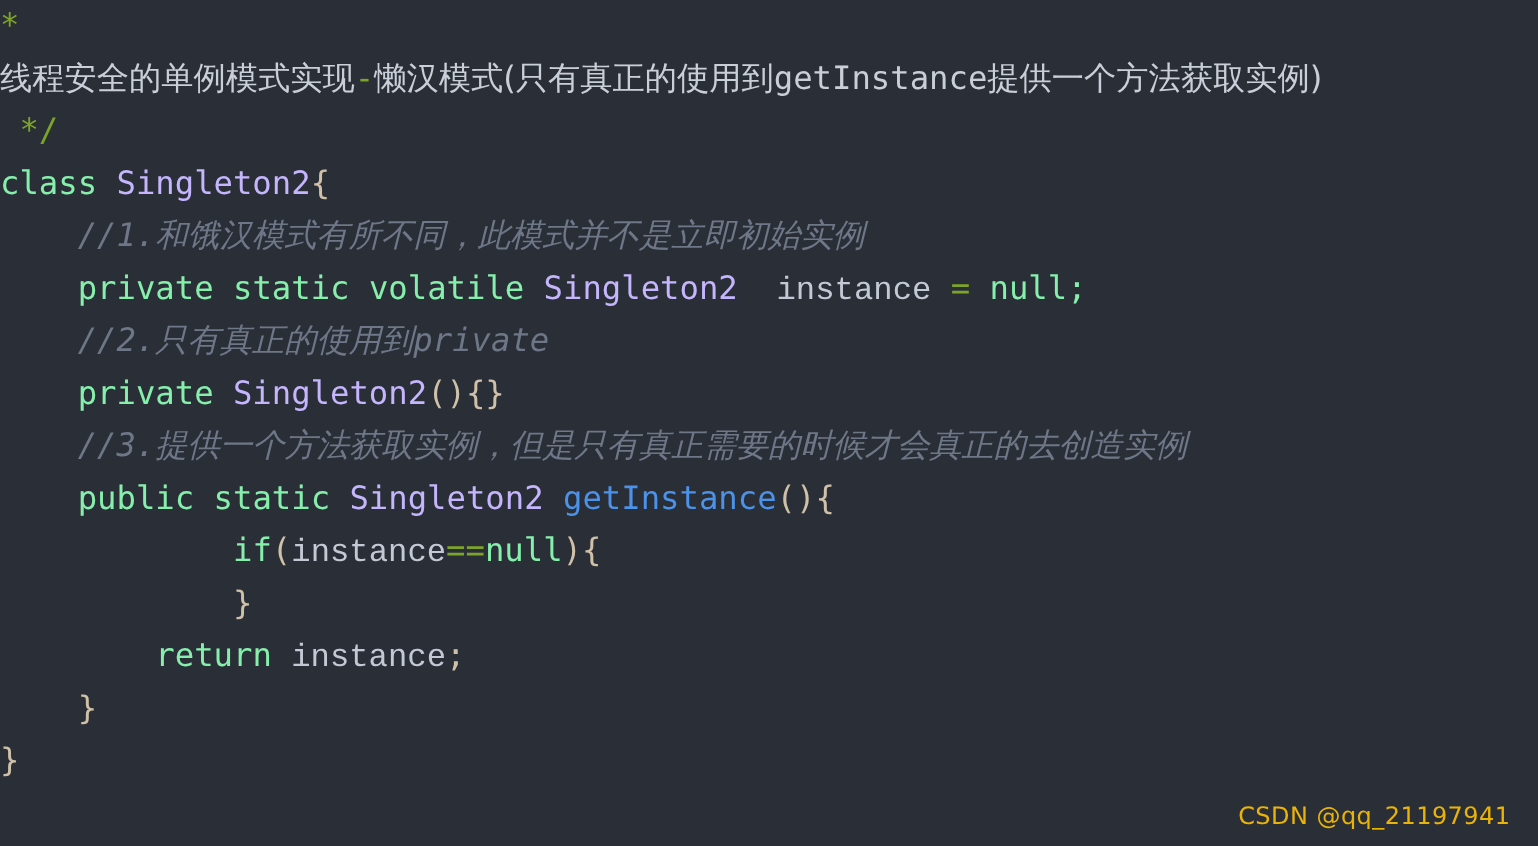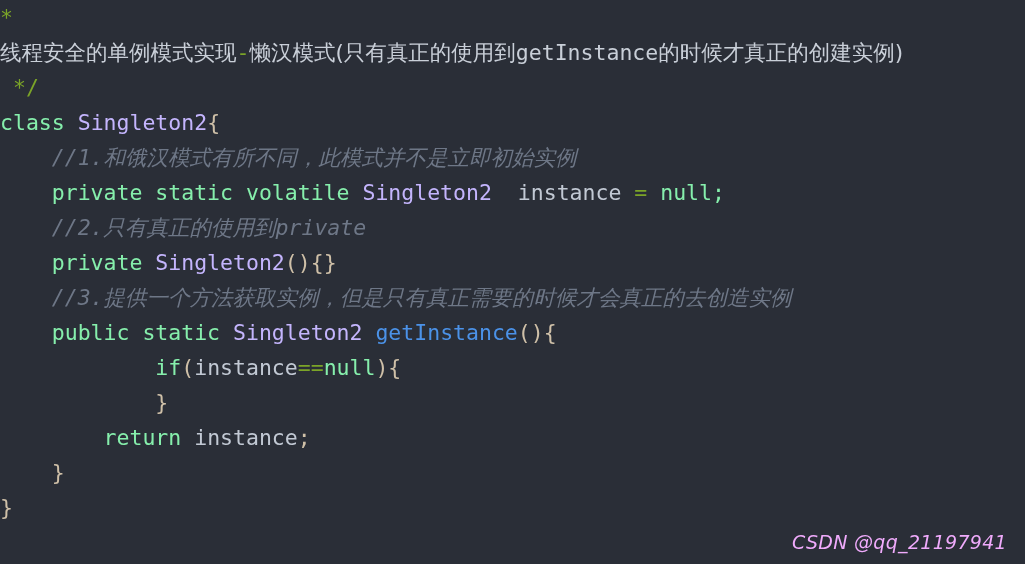--- a/index.html
+++ b/index.html
@@ -32,54 +32,53 @@
     font-size: 21.5px;
     letter-spacing: 0px;
     color: #c5ccd6;
   }
 
   
   .tok-comment      { color: #6e7787; font-style: italic; }
   .tok-block-comment{ color: #7ba428; }
   .tok-keyword      { color: #86efac; }
   .tok-type         { color: #c4b5fd; }
-  .tok-ident        { color: #c2c9d4; }
+  .tok-ident        { color: #c2c9d4; font-family: Liberation Mono, monospace; }
   .tok-func         { color: #4b92e8; }
   .tok-operator     { color: #7ba428; }
   .tok-punct        { color: #cfc0a8; }
   .tok-doc-text     { color: #c9cfd8; }
 
   
   .cjk {
     font-family: "DejaVu Sans", "Liberation Sans", sans-serif;
     margin-top: 27px;
   }
   .cjk-italic {
     font-family: Liberation Mono, monospace;
     font-style: italic;
   }
 
   .watermark {
     position: absolute;
     right: 18px;
     bottom: 11px;
     font-family: "DejaVu Sans", "Liberation Sans", sans-serif;
-    font-size: 19px;
-    color: #f0abfc;
+    font-size: 16px;
+    color: #eab308;
     letter-spacing: 0.3px;
-    font-style: italic;
   }
 </style>
 </head>
 <body>
 
 <div id="code-surface">
   <div id="code-block">
       <div class="code-line"><span class="tok-block-comment">*</span></div>
-      <div class="code-line"><span class="tok-doc-text cjk">线程安全的单例模式实现</span><span class="tok-operator">-</span><span class="tok-doc-text cjk">懒汉模式(只有真正的使用到</span><span class="tok-doc-text">getInstance</span><span class="tok-doc-text cjk">的时候才真正的创建实例)</span></div>
+      <div class="code-line"><span class="tok-doc-text cjk">线程安全的单例模式实现</span><span class="tok-operator">-</span><span class="tok-doc-text cjk">懒汉模式(只有真正的使用到</span><span class="tok-doc-text">getInstance</span><span class="tok-doc-text cjk">提供一个方法获取实例)</span></div>
       <div class="code-line"><span> </span><span class="tok-block-comment">*/</span></div>
       <div class="code-line"><span class="tok-keyword">class</span><span class="tok-ident"> </span><span class="tok-type">Singleton2</span><span class="tok-punct">{</span></div>
       <div class="code-line"><span>    </span><span class="tok-comment">//1.</span><span class="tok-comment cjk-italic">和饿汉模式有所不同，此模式并不是立即初始实例</span></div>
       <div class="code-line"><span>    </span><span class="tok-keyword">private static volatile</span><span class="tok-ident"> </span><span class="tok-type">Singleton2</span><span class="tok-ident">  </span><span class="tok-ident">instance</span><span class="tok-ident"> </span><span class="tok-operator">=</span><span class="tok-ident"> </span><span class="tok-keyword">null</span><span class="tok-keyword">;</span></div>
       <div class="code-line"><span>    </span><span class="tok-comment">//2.</span><span class="tok-comment cjk-italic">只有真正的使用到</span><span class="tok-comment">private</span></div>
       <div class="code-line"><span>    </span><span class="tok-keyword">private</span><span class="tok-ident"> </span><span class="tok-type">Singleton2</span><span class="tok-punct">(){}</span></div>
       <div class="code-line"><span>    </span><span class="tok-comment">//3.</span><span class="tok-comment cjk-italic">提供一个方法获取实例，但是只有真正需要的时候才会真正的去创造实例</span></div>
       <div class="code-line"><span>    </span><span class="tok-keyword">public static</span><span class="tok-ident"> </span><span class="tok-type">Singleton2</span><span class="tok-ident"> </span><span class="tok-func">getInstance</span><span class="tok-punct">(){</span></div>
       <div class="code-line"><span>            </span><span class="tok-keyword">if</span><span class="tok-punct">(</span><span class="tok-ident">instance</span><span class="tok-operator">==</span><span class="tok-keyword">null</span><span class="tok-punct">){</span></div>
       <div class="code-line"><span>            </span><span class="tok-punct">}</span></div>

